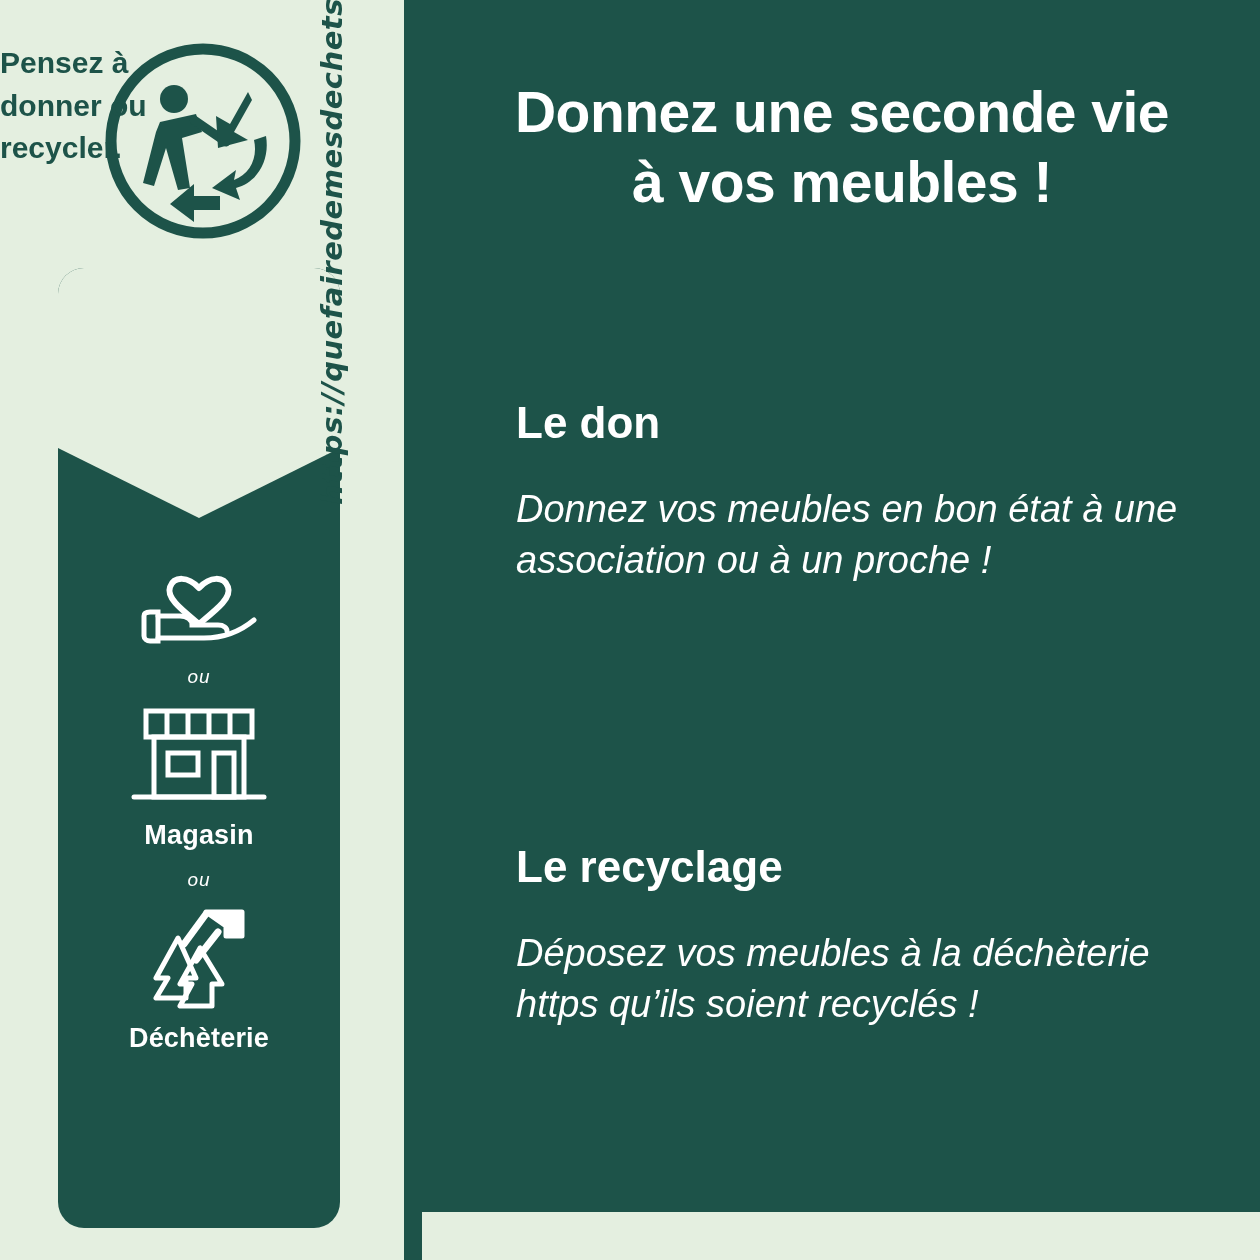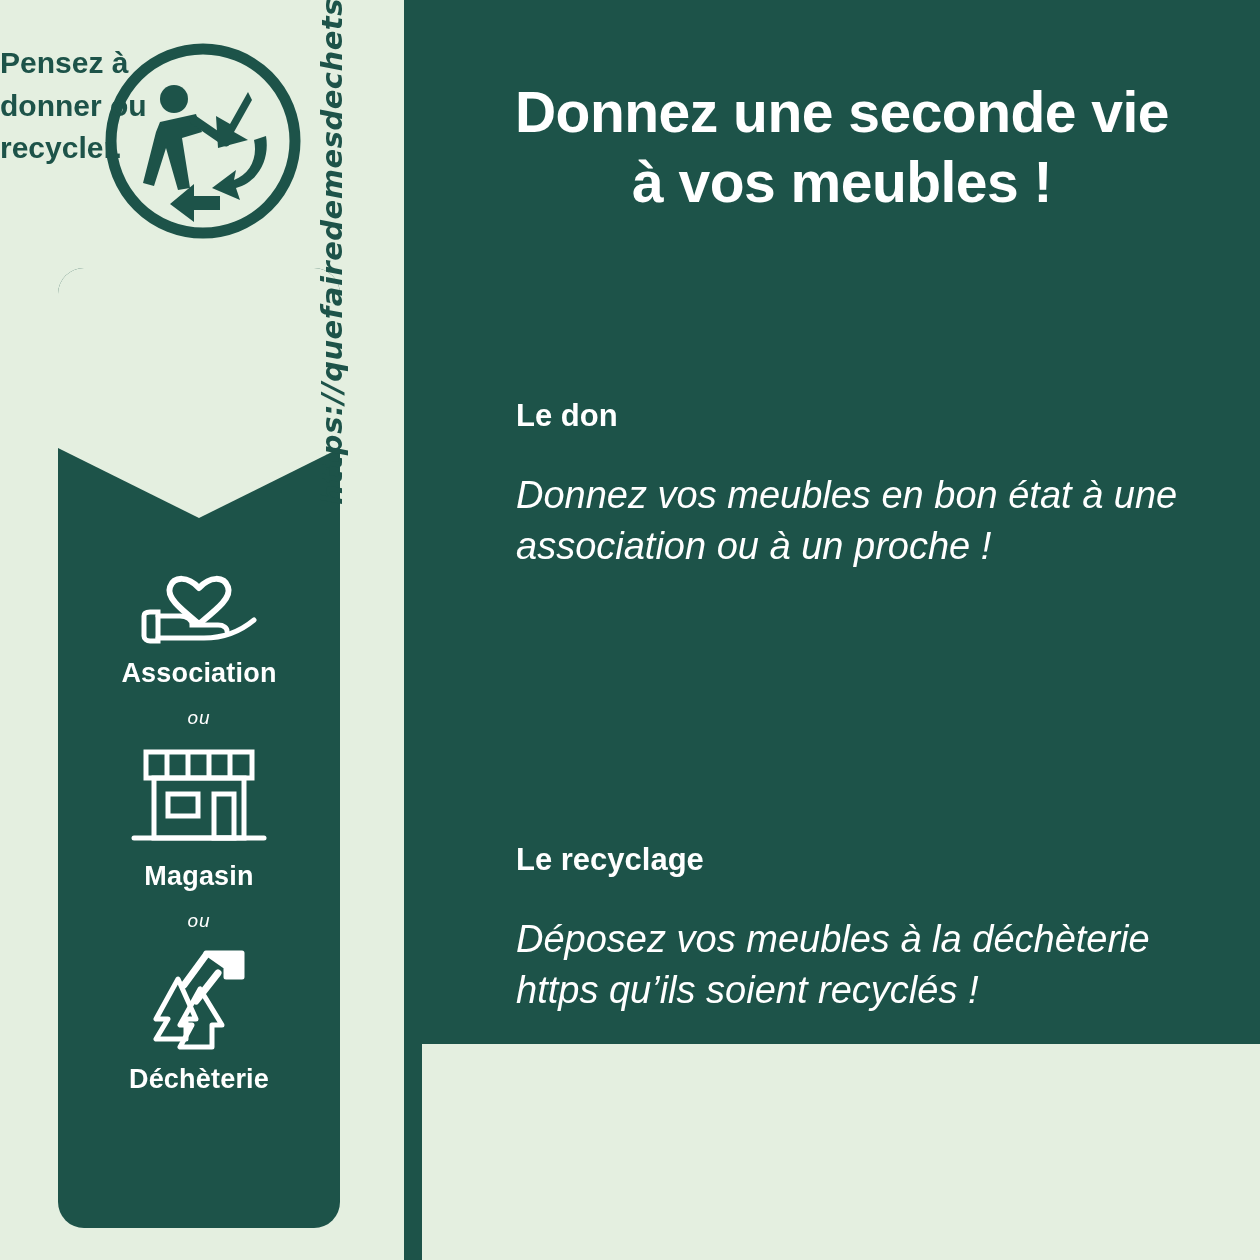--- a/index.html
+++ b/index.html
@@ -131,21 +131,21 @@
     width: 18px;
     height: 1260px;
     background: #1d5349;
   }
 
   
   .right-panel {
     position: relative;
     flex: 1 1 auto;
     background: #1d5349;
-    height: 1044px;
+    height: 1212px;
     color: #ffffff;
     padding: 0;
   }
   .headline {
     position: absolute;
     left: 40px;
     right: 36px;
     top: 78px;
     text-align: center;
     font-size: 57px;
@@ -157,21 +157,21 @@
 
   .section {
     position: absolute;
     left: 96px;
     right: 54px;
   }
   .section.one { top: 398px; }
   .section.two { top: 824px; margin-top: 18px; }
 
   .section-title {
-    font-size: 31px;
+    font-size: 44px;
     font-weight: bold;
     margin: 0 0 36px 0;
   }
   .section-body {
     font-size: 38px;
     font-style: italic;
     line-height: 1.33;
     margin: 0;
     max-width: 700px;
   }
@@ -208,21 +208,20 @@
 
       <div class="step">
         <div class="step-icon">
           <svg viewBox="0 0 130 108" width="130" height="108" aria-hidden="true">
             <path d="M65 48 C54 36 40 36 36 47 C32 58 48 70 65 84 C82 70 98 58 94 47 C90 36 76 36 65 48 Z" fill="none" stroke="#ffffff" stroke-width="6" stroke-linejoin="round"></path>
             <path d="M10 76 L10 96 C10 99 13 101 16 101 L24 101 L24 72 L16 72 C13 72 10 73 10 76 Z" fill="none" stroke="#ffffff" stroke-width="5"></path>
             <path d="M24 76 L46 76 C53 76 58 80 58 85 L84 85 C90 85 93 88 93 91" fill="none" stroke="#ffffff" stroke-width="5" stroke-linecap="round"></path>
             <path d="M24 98 L70 98 C92 98 108 90 120 80" fill="none" stroke="#ffffff" stroke-width="5" stroke-linecap="round"></path>
           </svg>
         </div>
-        <div class="step-label">Association</div>
       </div>
 
       <div class="step-sep">ou</div>
 
       <div class="step">
         <div class="step-icon">
           <svg viewBox="0 0 150 110" width="150" height="110" aria-hidden="true">
             <g fill="none" stroke="#ffffff" stroke-width="5">
               <rect x="22" y="10" width="106" height="26"></rect>
               <line x1="43" y1="10" x2="43" y2="36"></line>

